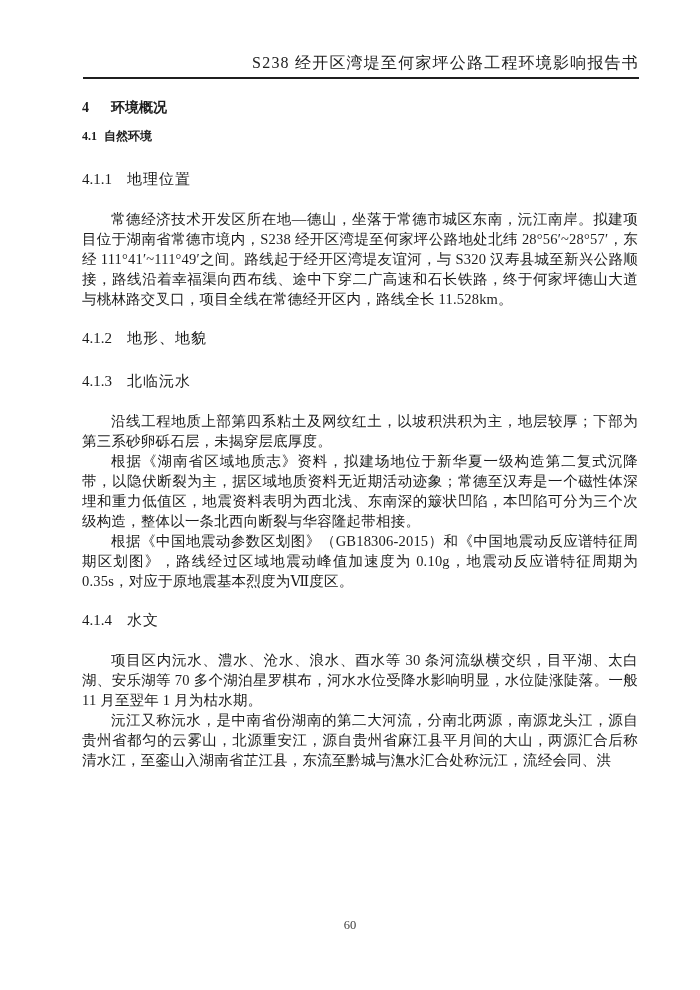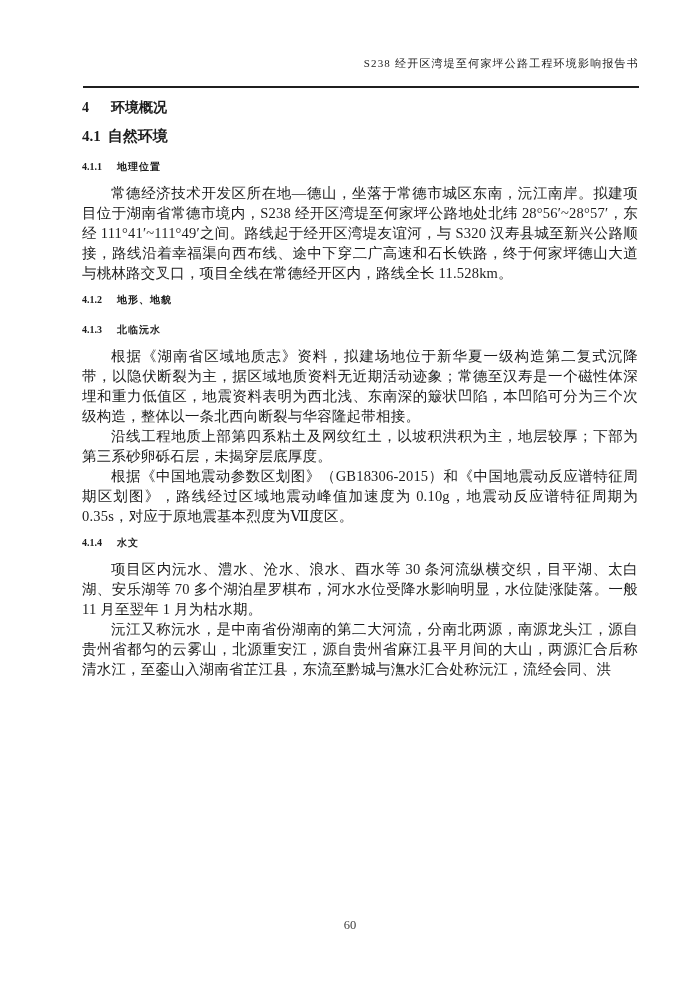--- a/index.html
+++ b/index.html
@@ -16,53 +16,53 @@
     color: #1c1c1c;
     overflow: hidden;
     box-sizing: border-box;
   }
   .doc-header {
     position: absolute;
     top: 55px;
     left: 83px;
     right: 61px;
     text-align: right;
-    font-size: 11px;
+    font-size: 16px;
     letter-spacing: 1.2px;
     color: #222222;
-    padding-bottom: 15px;
+    padding-bottom: 6px;
     border-bottom: 2px solid #1f1f1f;
     line-height: 16px;
   }
   .doc-content {
     position: absolute;
     top: 86px;
     left: 82px;
     width: 556px;
   }
   .heading {
     line-height: 27px;
     white-space: nowrap;
   }
   .heading.level-1 {
     font-size: 14px;
     font-weight: bold;
     margin: 8px 0 2px 0;
   }
   .heading.level-1 .heading-number { margin-right: 22px; }
   .heading.level-2 {
-    font-size: 15px;
+    font-size: 12px;
     font-weight: bold;
     margin: 2px 0;
   }
   .heading.level-2 .heading-number { margin-right: 7px; }
   .heading.level-3 {
-    font-size: 10px;
-    font-weight: bold;
-    margin: 3px 0;
+    font-size: 15px;
+    font-weight: normal;
+    margin: 16px 0;
   }
   .heading.level-3 .heading-number { margin-right: 15px; }
   .heading.level-3 .heading-title { letter-spacing: 1px; }
   .para {
     margin: 0;
     font-size: 14.5px;
     line-height: 20px;
     text-align: justify;
     text-indent: 2em;
     letter-spacing: 0.2px;
@@ -84,22 +84,22 @@
 
   <div class="doc-header">S238 经开区湾堤至何家坪公路工程环境影响报告书</div>
 
   <div class="doc-content">
       <div class="heading level-1"><span class="heading-number">4</span><span class="heading-title">环境概况</span></div>
       <div class="heading level-2"><span class="heading-number">4.1</span><span class="heading-title">自然环境</span></div>
       <div class="heading level-3"><span class="heading-number">4.1.1</span><span class="heading-title">地理位置</span></div>
       <p class="para">常德经济技术开发区所在地—德山，坐落于常德市城区东南，沅江南岸。拟建项目位于湖南省常德市境内，S238 经开区湾堤至何家坪公路地处北纬 28°56′~28°57′，东经 111°41′~111°49′之间。路线起于经开区湾堤友谊河，与 S320 汉寿县城至新兴公路顺接，路线沿着幸福渠向西布线、途中下穿二广高速和石长铁路，终于何家坪德山大道与桃林路交叉口，项目全线在常德经开区内，路线全长 11.528km。</p>
       <div class="heading level-3"><span class="heading-number">4.1.2</span><span class="heading-title">地形、地貌</span></div>
       <div class="heading level-3"><span class="heading-number">4.1.3</span><span class="heading-title">北临沅水</span></div>
+      <p class="para">沿线工程地质上部第四系粘土及网纹红土，以坡积洪积为主，地层较厚；下部为第三系砂卵砾石层，未揭穿层底厚度。</p>
       <p class="para">根据《湖南省区域地质志》资料，拟建场地位于新华夏一级构造第二复式沉降带，以隐伏断裂为主，据区域地质资料无近期活动迹象；常德至汉寿是一个磁性体深埋和重力低值区，地震资料表明为西北浅、东南深的簸状凹陷，本凹陷可分为三个次级构造，整体以一条北西向断裂与华容隆起带相接。</p>
-      <p class="para">沿线工程地质上部第四系粘土及网纹红土，以坡积洪积为主，地层较厚；下部为第三系砂卵砾石层，未揭穿层底厚度。</p>
       <p class="para">根据《中国地震动参数区划图》（GB18306-2015）和《中国地震动反应谱特征周期区划图》，路线经过区域地震动峰值加速度为 0.10g，地震动反应谱特征周期为 0.35s，对应于原地震基本烈度为Ⅶ度区。</p>
       <div class="heading level-3"><span class="heading-number">4.1.4</span><span class="heading-title">水文</span></div>
       <p class="para">项目区内沅水、澧水、沧水、浪水、酉水等 30 条河流纵横交织，目平湖、太白湖、安乐湖等 70 多个湖泊星罗棋布，河水水位受降水影响明显，水位陡涨陡落。一般 11 月至翌年 1 月为枯水期。</p>
       <p class="para">沅江又称沅水，是中南省份湖南的第二大河流，分南北两源，南源龙头江，源自贵州省都匀的云雾山，北源重安江，源自贵州省麻江县平月间的大山，两源汇合后称清水江，至銮山入湖南省芷江县，东流至黔城与潕水汇合处称沅江，流经会同、洪</p>
     </div>
 
   <div class="doc-footer">60</div>
 
 </div>
 

